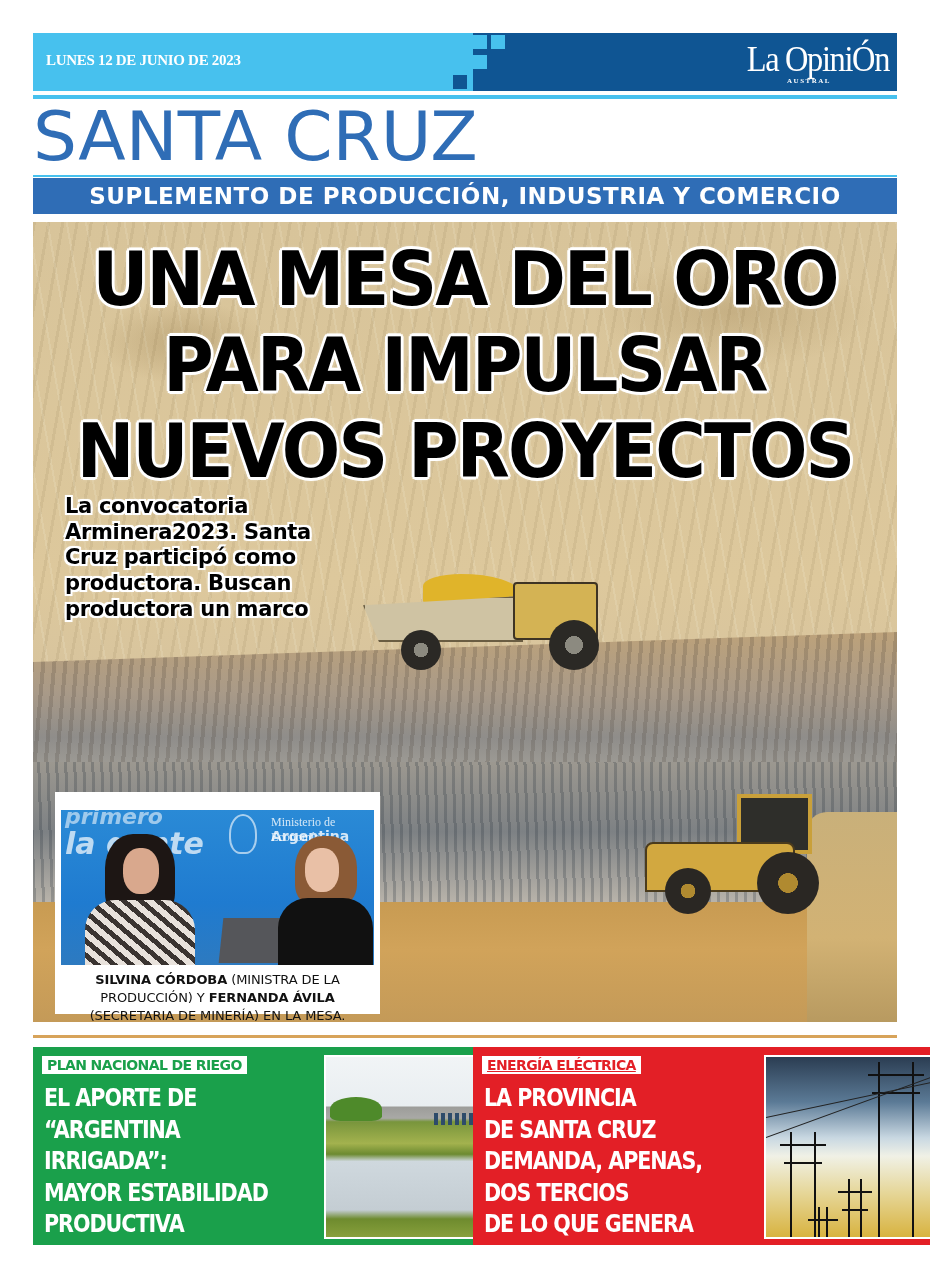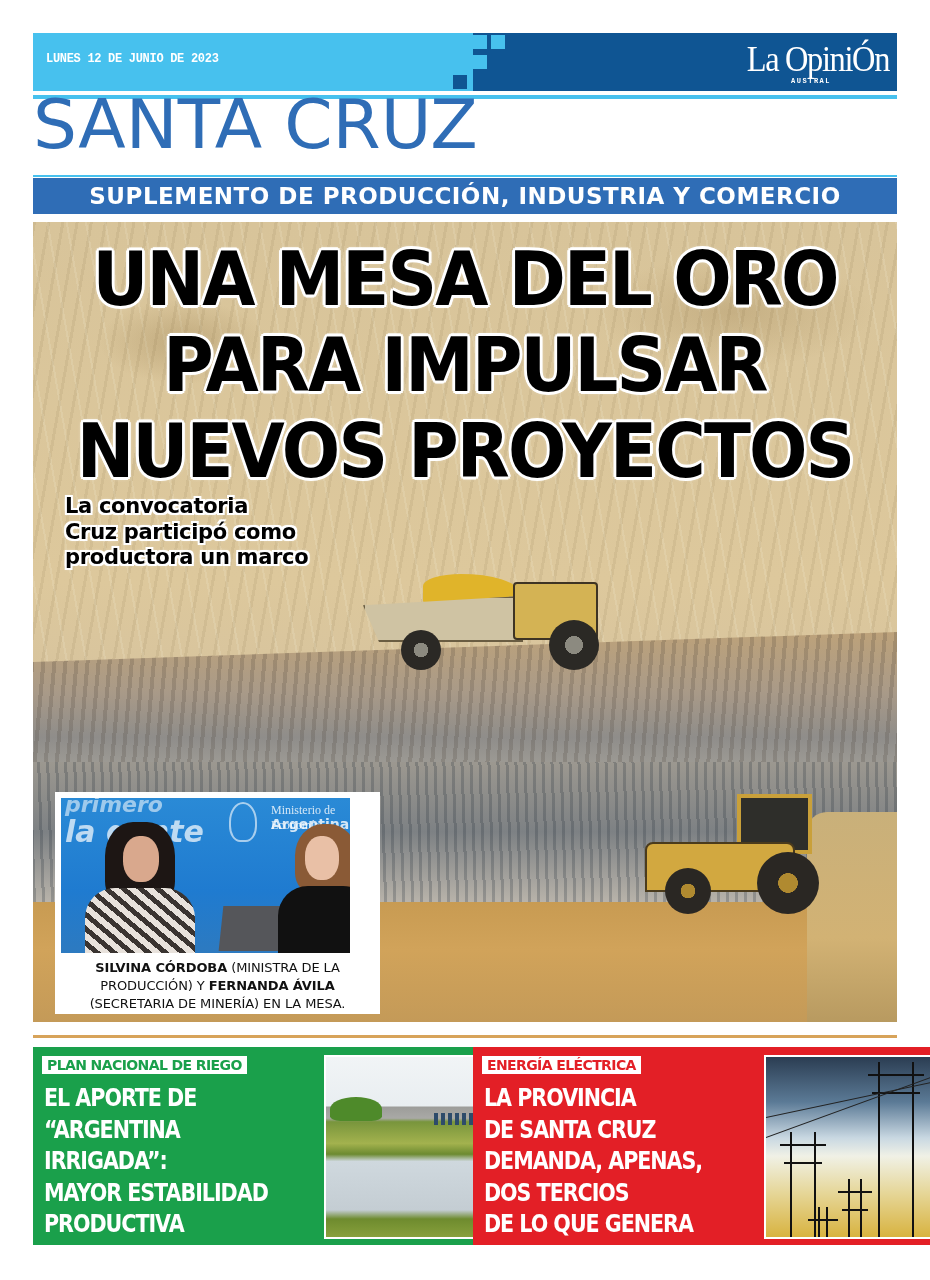--- a/index.html
+++ b/index.html
@@ -3,30 +3,30 @@
 <meta charset="utf-8">
 <style>
   * { box-sizing: border-box; margin: 0; padding: 0; }
   html, body { width: 930px; height: 1280px; background: #ffffff; overflow: hidden; }
   body { position: relative; font-family: "DejaVu Sans", sans-serif; }
 
   
   .topbar { position: absolute; left: 33px; top: 33px; width: 864px; height: 58px; }
   .topbar .light { position: absolute; left: 0; top: 0; width: 440px; height: 58px; background: #47c1ee; }
   .topbar .dark { position: absolute; left: 440px; top: 0; width: 424px; height: 58px; background: #0f5593; }
-  .topbar .date { position: absolute; left: 13px; top: 19px; color: #ffffff; font-family: Liberation Mono, monospace; font-weight: bold; font-size: 12px; letter-spacing: -0.3px; }
+  .topbar .date { position: absolute; left: 13px; top: 19px; color: #ffffff; font-family: Liberation Serif, serif; font-weight: bold; font-size: 15px; letter-spacing: -0.3px; }
   .pixels { position: absolute; left: 370px; top: 0; width: 140px; height: 58px; }
   .pixels i { position: absolute; width: 14px; height: 14px; display: block; }
   .logo { position: absolute; right: 8px; top: 6px; width: 200px; height: 48px; color: #fff; text-align: right; }
   .logo .name { font-family: "Liberation Serif", "DejaVu Serif", serif; font-size: 36px; line-height: 40px; letter-spacing: -1.5px; transform: scaleX(0.9); transform-origin: right; display: block; }
-  .logo .sub { position: absolute; right: 58px; top: 38px; font-size: 7px; letter-spacing: 1.5px; font-family: Liberation Mono, monospace; font-weight: bold; text-align: center; }
+  .logo .sub { position: absolute; right: 58px; top: 38px; font-size: 7px; letter-spacing: 1.5px; font-family: Liberation Serif, serif; font-weight: bold; text-align: center; }
   .thinline { position: absolute; left: 33px; top: 95px; width: 864px; height: 4px; background: #47c1ee; }
 
   
-  .masthead { position: absolute; left: 33px; top: 88px; width: 864px; height: 72px; white-space: nowrap; }
+  .masthead { position: absolute; left: 33px; top: 100px; width: 864px; height: 72px; white-space: nowrap; }
   .masthead .light-word { position: absolute; left: 0; top: 0; color: #2f6db6; font-family: "DejaVu Sans", sans-serif; font-weight: 200; font-size: 68px; line-height: 74px; letter-spacing: 0px; transform: scaleX(1.02); transform-origin: left; -webkit-text-stroke: 0px; font-weight: normal; }
   .masthead .bold-word { position: absolute; right: 0; top: 0; color: #2f6db6; font-family: "DejaVu Sans", sans-serif; font-weight: bold; font-size: 70px; line-height: 74px; letter-spacing: -2px; }
   .masthead .bold-word .o { color: #47c1ee; }
   .subtitle-bar { position: absolute; left: 33px; top: 178px; width: 864px; height: 36px; background: #2f6db6; color: #fff; font-weight: bold; font-size: 23px; line-height: 36px; text-align: center; letter-spacing: 0.5px; font-family: "DejaVu Sans", sans-serif; }
   .subtitle-topline { position: absolute; left: 33px; top: 175px; width: 864px; height: 2px; background: #47c1ee; }
 
   
   .hero { position: absolute; left: 33px; top: 222px; width: 864px; height: 800px; overflow: hidden;
     background:
       radial-gradient(ellipse 120px 60px at 150px 120px, rgba(120,90,40,0.25), transparent 70%),
@@ -62,21 +62,21 @@
 
   
   .headline { position: absolute; left: 0; top: 14px; width: 864px; text-align: center; font-family: "DejaVu Sans", sans-serif; font-weight: bold; color: #000; font-size: 74px; line-height: 86px; letter-spacing: -2px; text-shadow: 0 0 6px #fff, 0 0 3px #fff, 2px 2px 0 #fff, -2px -2px 0 #fff, 2px -2px 0 #fff, -2px 2px 0 #fff, 3px 0 0 #fff, -3px 0 0 #fff, 0 3px 0 #fff, 0 -3px 0 #fff; transform: scaleX(0.93); transform-origin: center; }
   .headline span { display: block; }
 
   
   .lead { position: absolute; left: 32px; top: 272px; width: 300px; font-family: "DejaVu Sans", sans-serif; font-weight: bold; font-size: 21px; line-height: 25.7px; color: #000; letter-spacing: -0.3px; text-shadow: 0 0 4px #fff, 2px 2px 0 #fff, -2px -2px 0 #fff, 2px -2px 0 #fff, -2px 2px 0 #fff, 0 2px 0 #fff, 0 -2px 0 #fff; }
 
   
   .inset { position: absolute; left: 22px; top: 570px; width: 325px; height: 222px; background: #fff; padding: 6px 6px 0 6px; }
-  .inset .photo { position: relative; width: 289px; height: 155px; background: linear-gradient(180deg, #2a8ad6, #1f7bd0 60%, #2d7ac0); overflow: hidden; }
+  .inset .photo { position: relative; width: 313px; height: 155px; background: linear-gradient(180deg, #2a8ad6, #1f7bd0 60%, #2d7ac0); overflow: hidden; margin-top: 12px; }
   .inset .photo .wm1 { position: absolute; left: 4px; top: -6px; color: rgba(255,255,255,0.55); font-weight: bold; font-style: italic; font-size: 22px; }
   .inset .photo .wm2 { position: absolute; left: 4px; top: 16px; color: rgba(255,255,255,0.7); font-weight: bold; font-style: italic; font-size: 30px; }
   .inset .photo .min1 { position: absolute; left: 210px; top: 5px; color: rgba(255,255,255,0.8); font-size: 12px; font-family: Liberation Serif, serif; }
   .inset .photo .min2 { position: absolute; left: 210px; top: 18px; color: rgba(255,255,255,0.8); font-size: 14px; font-weight: bold; }
   .inset .photo .seal { position: absolute; left: 168px; top: 4px; width: 28px; height: 40px; border: 2px solid rgba(255,255,255,0.6); border-radius: 50% 50% 40% 40%; }
   .person1 { position: absolute; left: 24px; top: 24px; width: 110px; height: 135px; }
   .person1 .hair { position: absolute; left: 20px; top: 0; width: 70px; height: 85px; background: #1d1614; border-radius: 40% 40% 30% 30%; }
   .person1 .face { position: absolute; left: 38px; top: 14px; width: 36px; height: 46px; background: #d9a88d; border-radius: 45%; }
   .person1 .torso { position: absolute; left: 0; top: 66px; width: 110px; height: 80px; background: repeating-linear-gradient(40deg, #e8e2dc 0 6px, #3a3431 6px 11px); border-radius: 30px 30px 0 0; }
   .person2 { position: absolute; left: 212px; top: 26px; width: 100px; height: 135px; }
@@ -88,21 +88,21 @@
   .inset .caption b { font-weight: bold; }
 
   .divider-gold { position: absolute; left: 33px; top: 1035px; width: 864px; height: 3px; background: #d7a35a; }
 
   
   .box { position: absolute; top: 1047px; width: 474px; height: 198px; }
   .box.green { left: 33px; background: #1aa04b; }
   .box.red { left: 473px; background: #e31f26; }
   .box .kicker { position: absolute; left: 9px; top: 9px; background: #fff; font-family: "DejaVu Sans", sans-serif; font-weight: bold; font-size: 14px; line-height: 18px; padding: 0 5px; letter-spacing: -0.6px; }
   .box.green .kicker { color: #1aa04b; }
-  .box.red .kicker { color: #e31f26; }
+  .box.red .kicker { color: #e31f26; text-decoration: underline; }
   .box .title { position: absolute; left: 11px; top: 36px; width: 235px; color: #fff; font-family: "DejaVu Sans", sans-serif; font-weight: bold; font-size: 24px; line-height: 31.5px; letter-spacing: -1.2px; transform: scaleX(0.86); transform-origin: left; white-space: nowrap; }
   .box .thumb { position: absolute; top: 8px; right: 8px; width: 175px; height: 184px; border: 2px solid #fff; overflow: hidden; }
   .thumb.field { background: linear-gradient(180deg, #f1f4f6 0%, #e9eef1 27%, #9d9d9a 28%, #a9a9a6 34%, #78953c 36%, #a3b24e 48%, #6c8a30 54%, #cfd8de 58%, #c4cdd3 85%, #6e8b2e 90%, #88a03c 100%); }
   .thumb.field .tree { position: absolute; left: 4px; top: 40px; width: 52px; height: 24px; background: #4e8a2a; border-radius: 50% 50% 20% 20%; }
   .thumb.field .people { position: absolute; left: 108px; top: 56px; width: 44px; height: 12px; background: repeating-linear-gradient(90deg, #2d4b6a 0 4px, transparent 4px 7px); }
   .thumb.power { background: linear-gradient(180deg, #2b3d52 0%, #5b7a96 25%, #c9d8e2 45%, #f0f1e6 55%, #e6d79a 75%, #d8b340 100%); }
   .tower { position: absolute; bottom: 0; border-left: 2px solid #111; border-right: 2px solid #111; }
   .tower::before { content: ""; position: absolute; left: -12px; right: -12px; top: 12px; height: 2px; background: #111; }
   .tower::after { content: ""; position: absolute; left: -8px; right: -8px; top: 30px; height: 2px; background: #111; }
   .wire { position: absolute; height: 1px; background: #222; transform-origin: left; }
@@ -161,21 +161,23 @@
   </div>
 
   <h1 class="headline">
     <span>UNA MESA DEL ORO</span>
     <span>PARA IMPULSAR</span>
     <span>NUEVOS PROYECTOS</span>
   </h1>
 
   <div class="lead">
     <div>La convocatoria</div>
+    <div>Arminera2023. Santa</div>
     <div>Cruz participó como</div>
+    <div>productora. Buscan</div>
     <div>productora un marco</div>
   </div>
 
   <div class="inset">
     <div class="photo">
       <span class="wm1">primero</span>
       <span class="wm2">la gente</span>
       <span class="seal"></span>
       <span class="min1">Ministerio de Economía</span>
       <span class="min2">Argentina</span>

